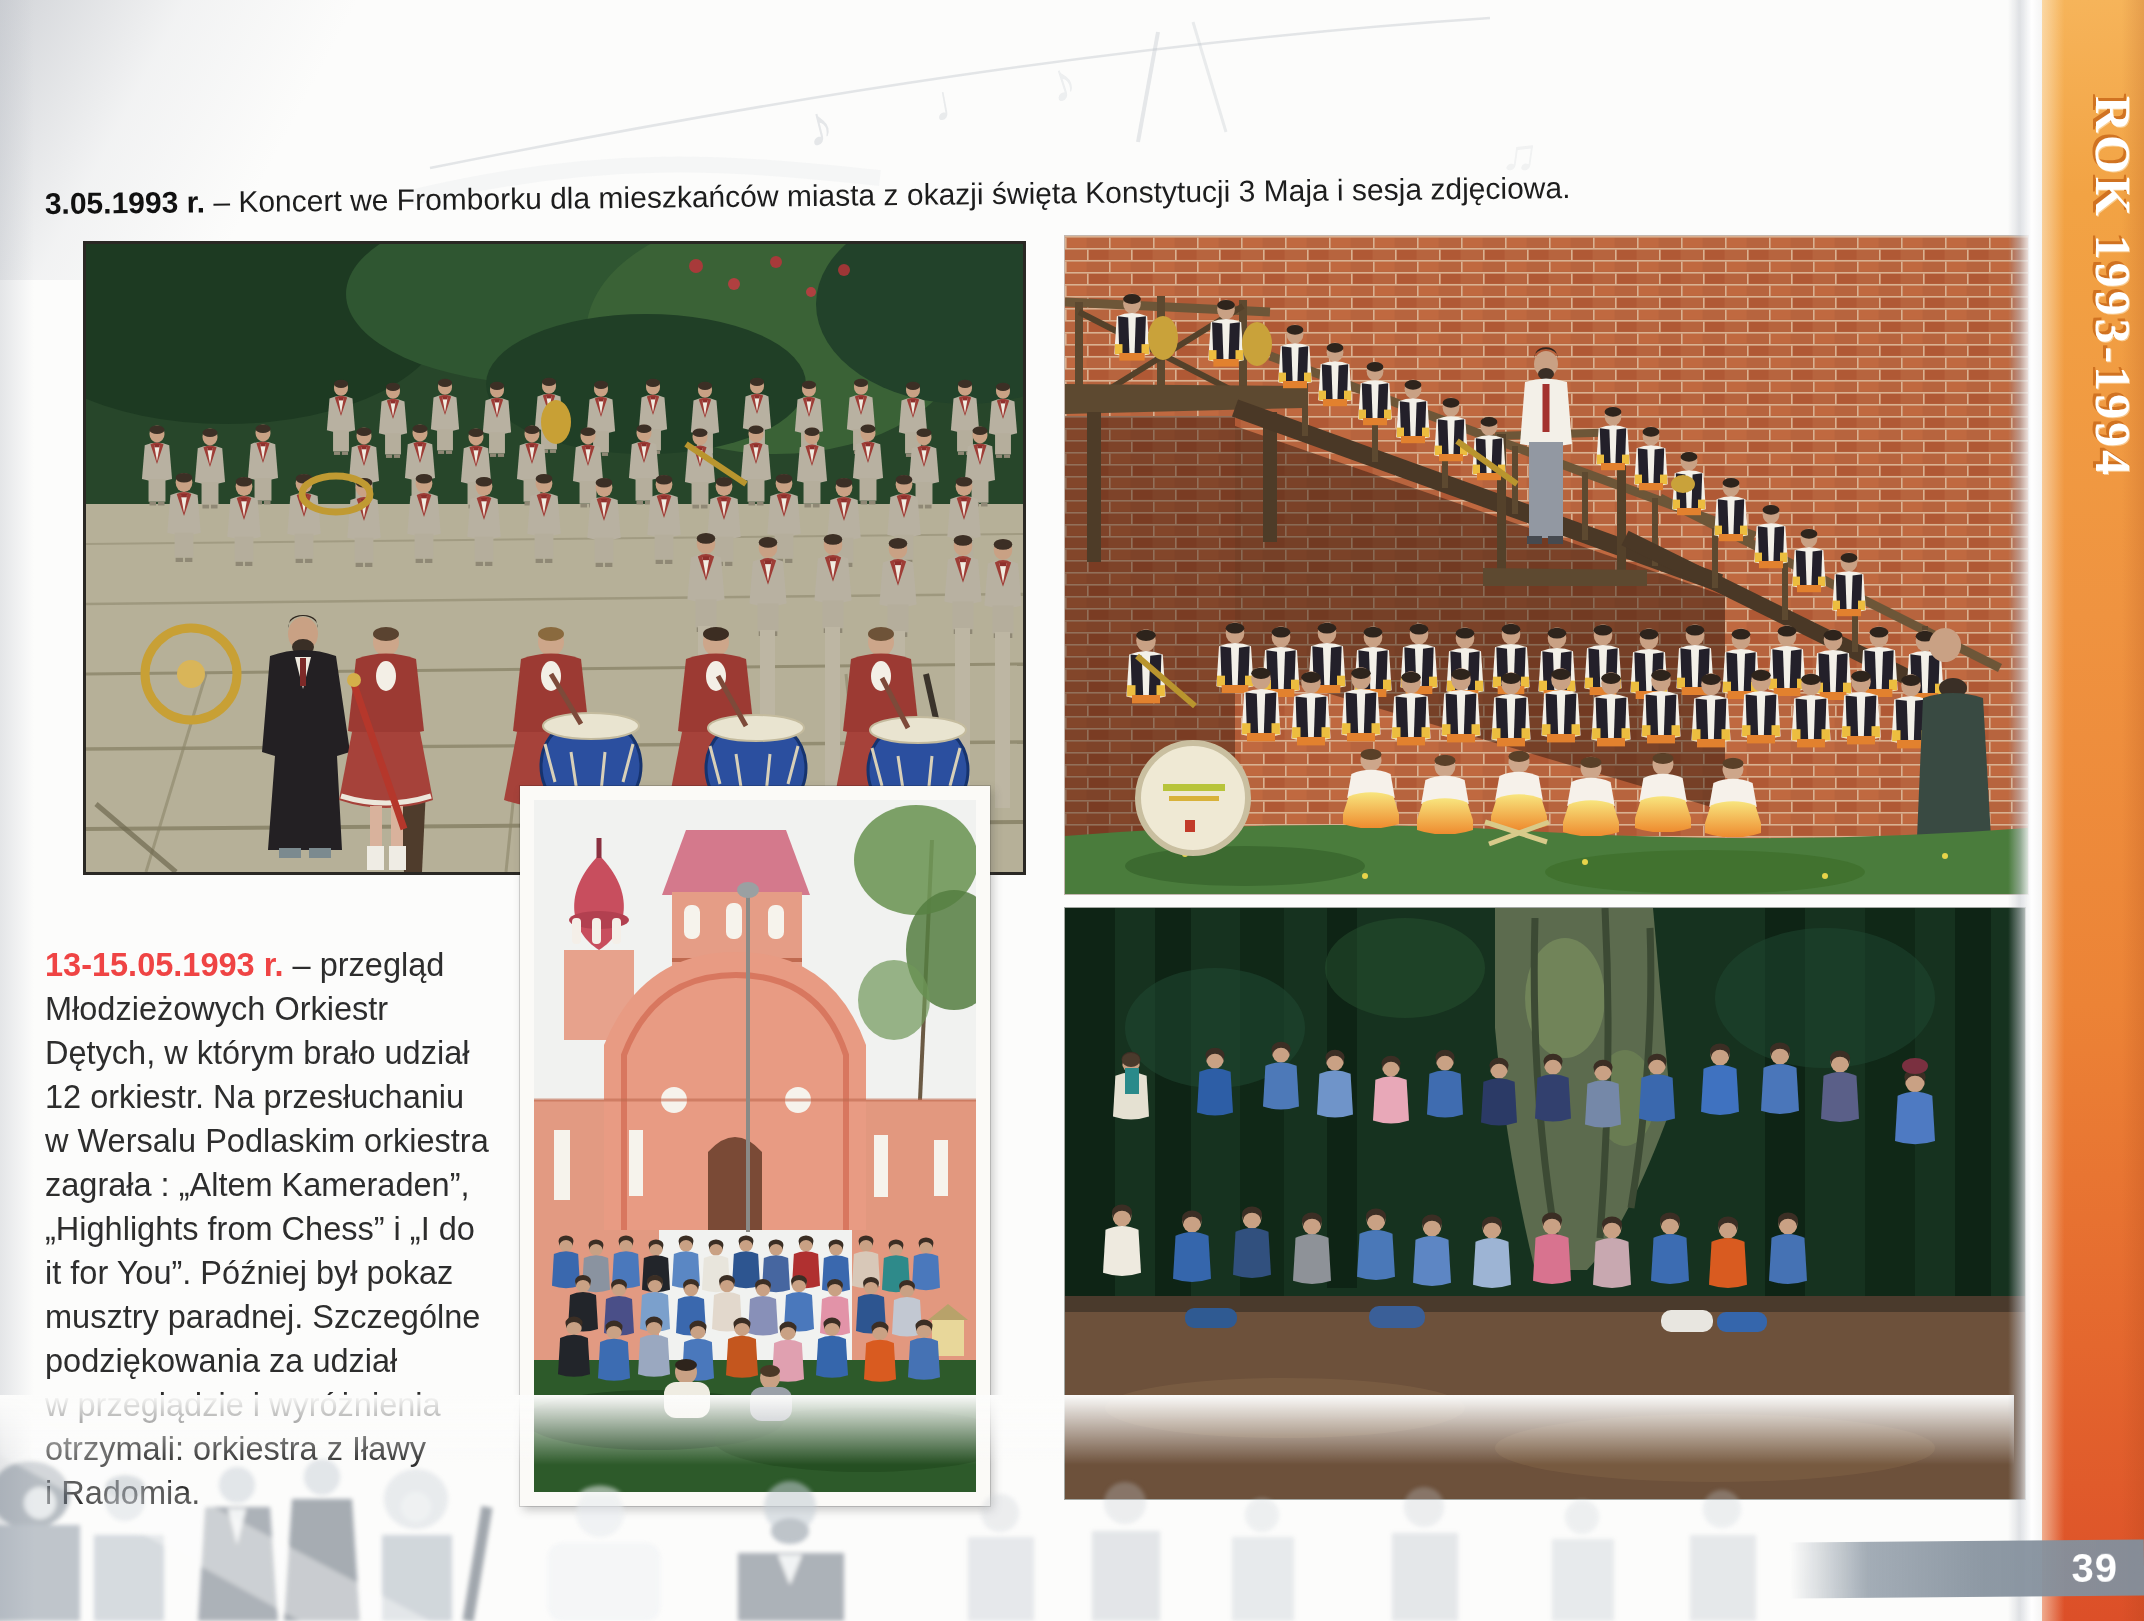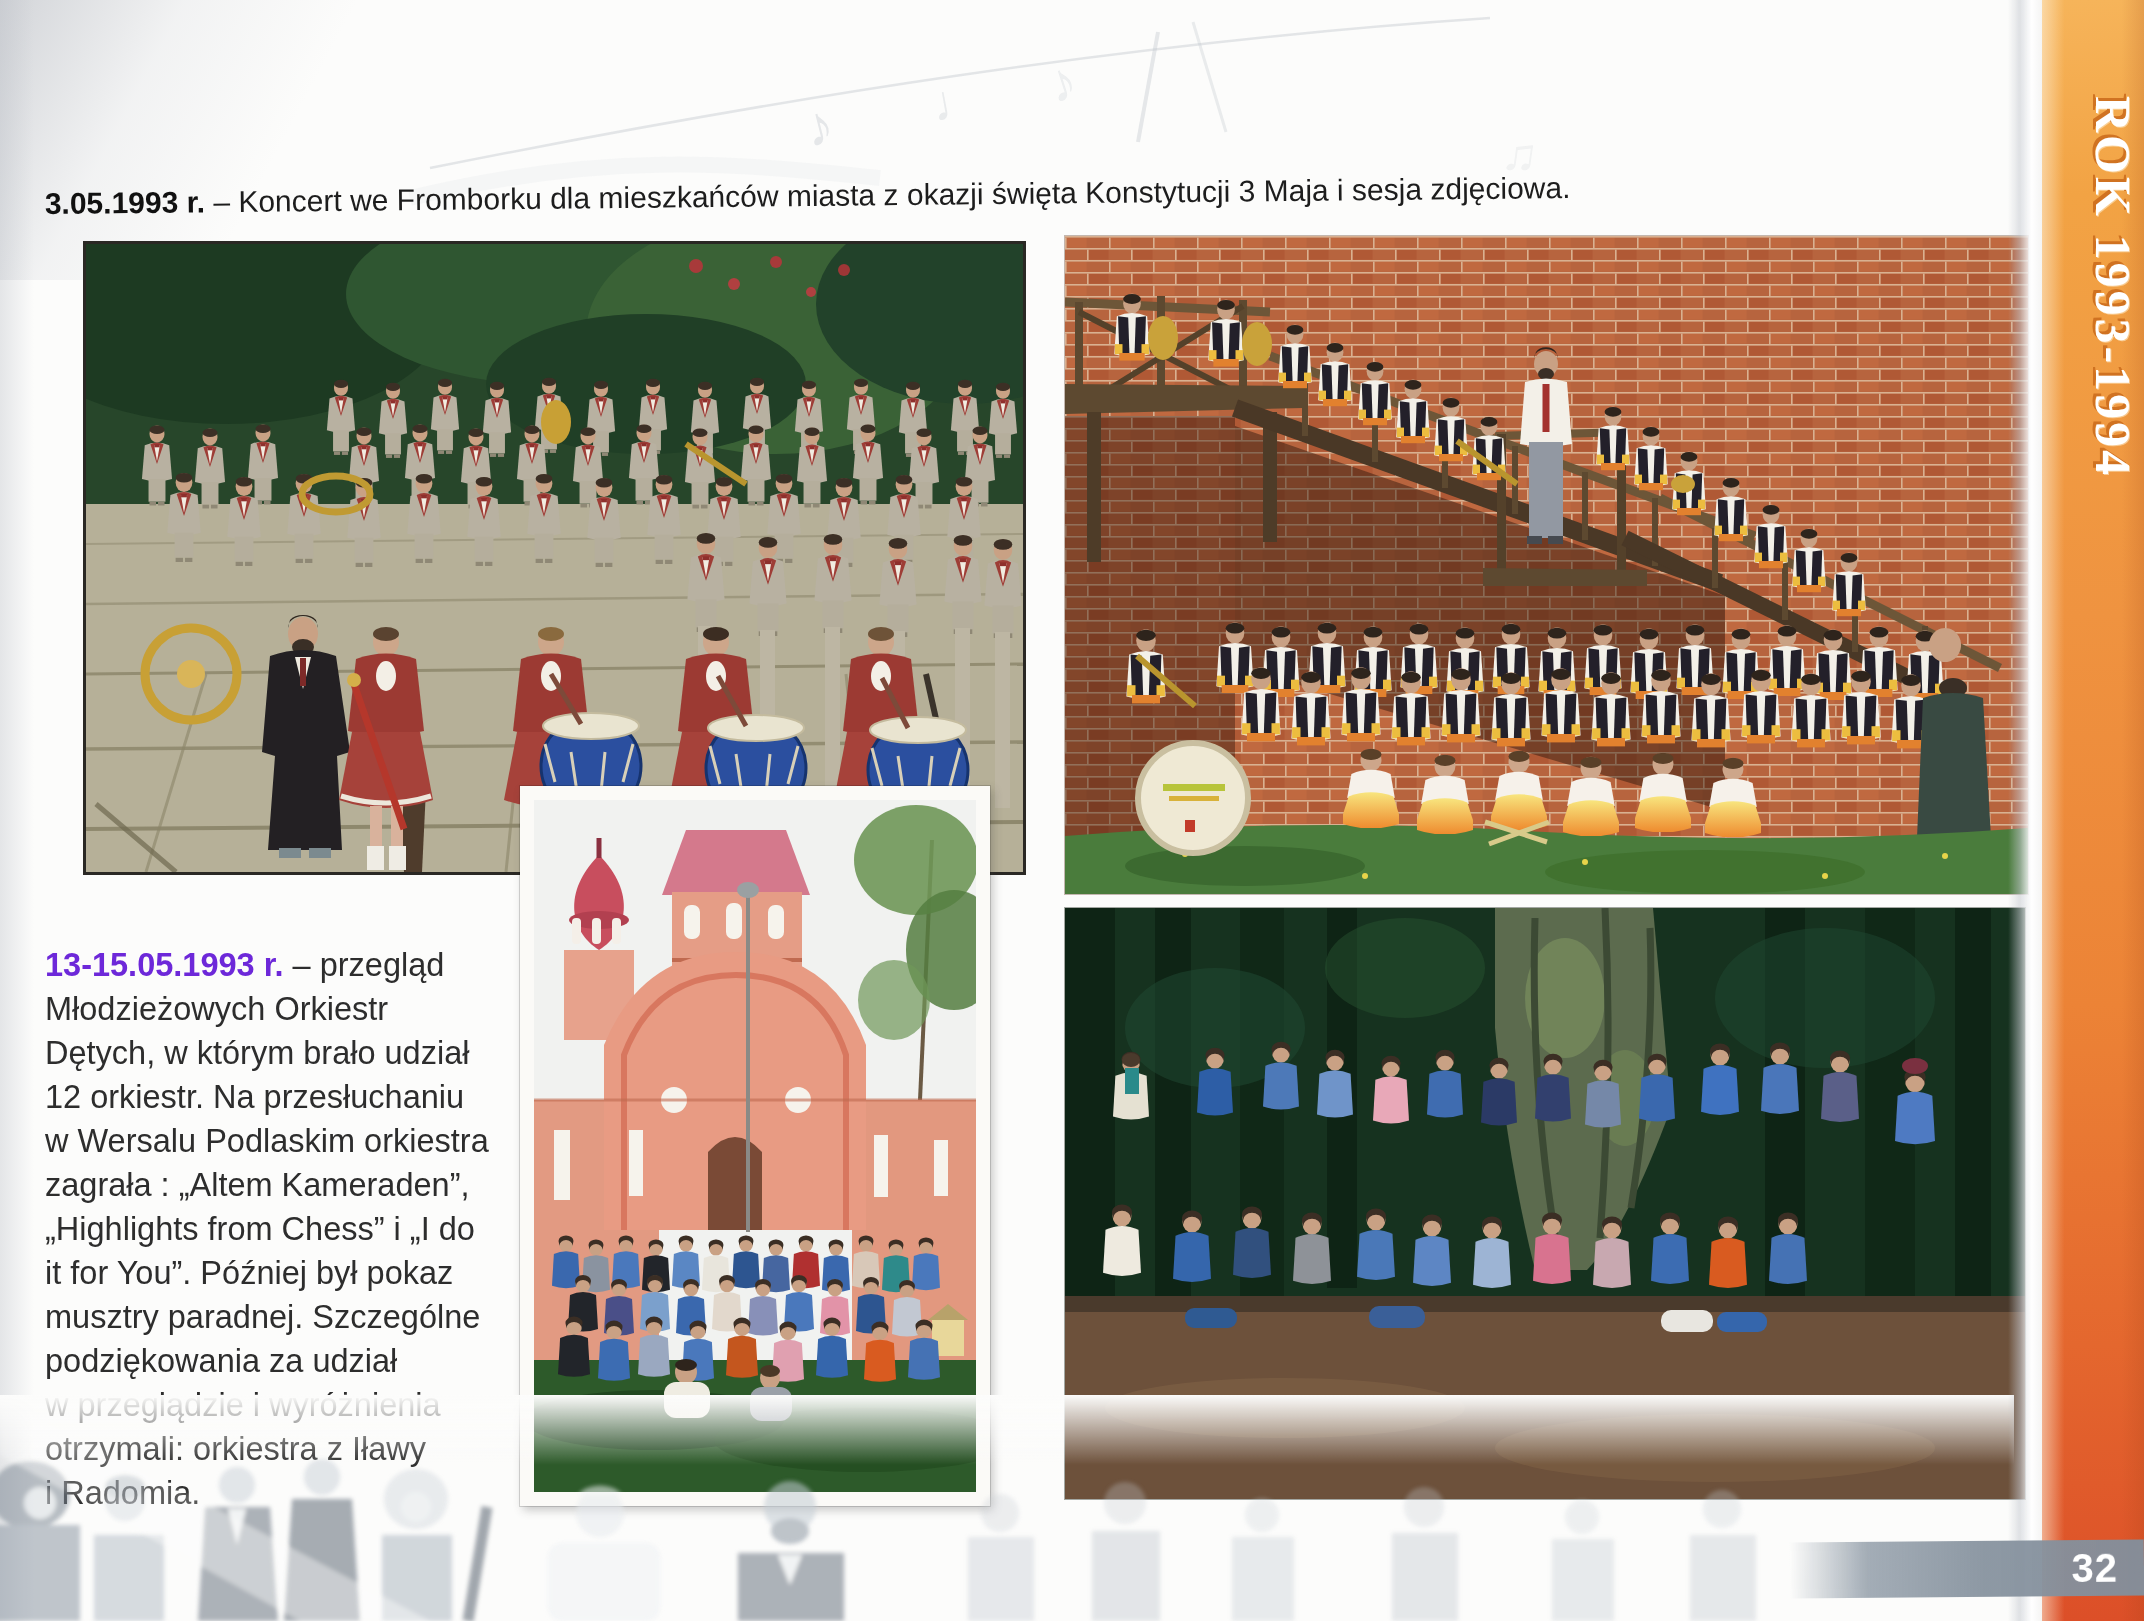--- a/index.html
+++ b/index.html
@@ -13,21 +13,21 @@
     background:linear-gradient(118deg,rgba(176,180,188,.55) 0%,rgba(205,208,214,.22) 30%,rgba(255,255,255,0) 58%);}
   .left-edge-shade{left:0;top:0;width:34px;height:1621px;
     background:linear-gradient(to right,rgba(188,192,199,.38),rgba(255,255,255,0));}
   .music-watermark{left:300px;top:0;width:1320px;height:215px;opacity:.85;}
   
   .header-line{left:45px;top:156px;width:1620px;font-size:30px;line-height:36px;color:#1d1d1d;
     transform:rotate(-.6deg);transform-origin:0 100%;}
   .header-line b{font-weight:bold;color:#111;}
   
   .entry{left:45px;top:910px;width:478px;font-size:32.5px;line-height:44px;color:#2d2d2d;}
-  .entry b{font-weight:bold;color:#6d28d9;}
+  .entry b{font-weight:bold;color:#ef4444;}
   .entry .flow{white-space:pre-line;}
   
   .photo{display:block;}
   .photo svg{display:block;width:100%;height:100%;}
   .photo1{left:43px;top:225px;width:937px;height:628px;border:3px solid #2a2824;box-sizing:content-box;background:#b6b098;}
   .photo2{left:1025px;top:220px;width:963px;height:658px;outline:1px solid rgba(90,55,35,.35);background:#b05a36;}
   .photo4{left:1025px;top:892px;width:960px;height:591px;outline:1px solid rgba(30,40,30,.4);background:#16321f;}
   .photo-church{left:480px;top:770px;width:442px;height:692px;background:#f1f2f0;
     border:14px solid #fbfaf7;box-shadow:0 0 0 1px rgba(0,0,0,.15),3px 4px 9px rgba(60,60,60,.28);}
   
@@ -654,14 +654,14 @@
   </linearGradient>
 </svg>
 
 <div class="abs page-edge-gap"></div>
 <div class="abs side-band">
   <div class="band-sheen"></div>
 </div>
 <div class="abs rok-label">ROK 1993-1994</div>
 
 <div class="abs page-bar">
-  <span class="num">32</span>
+  <span class="num">39</span>
 </div>
 
 </body></html>

